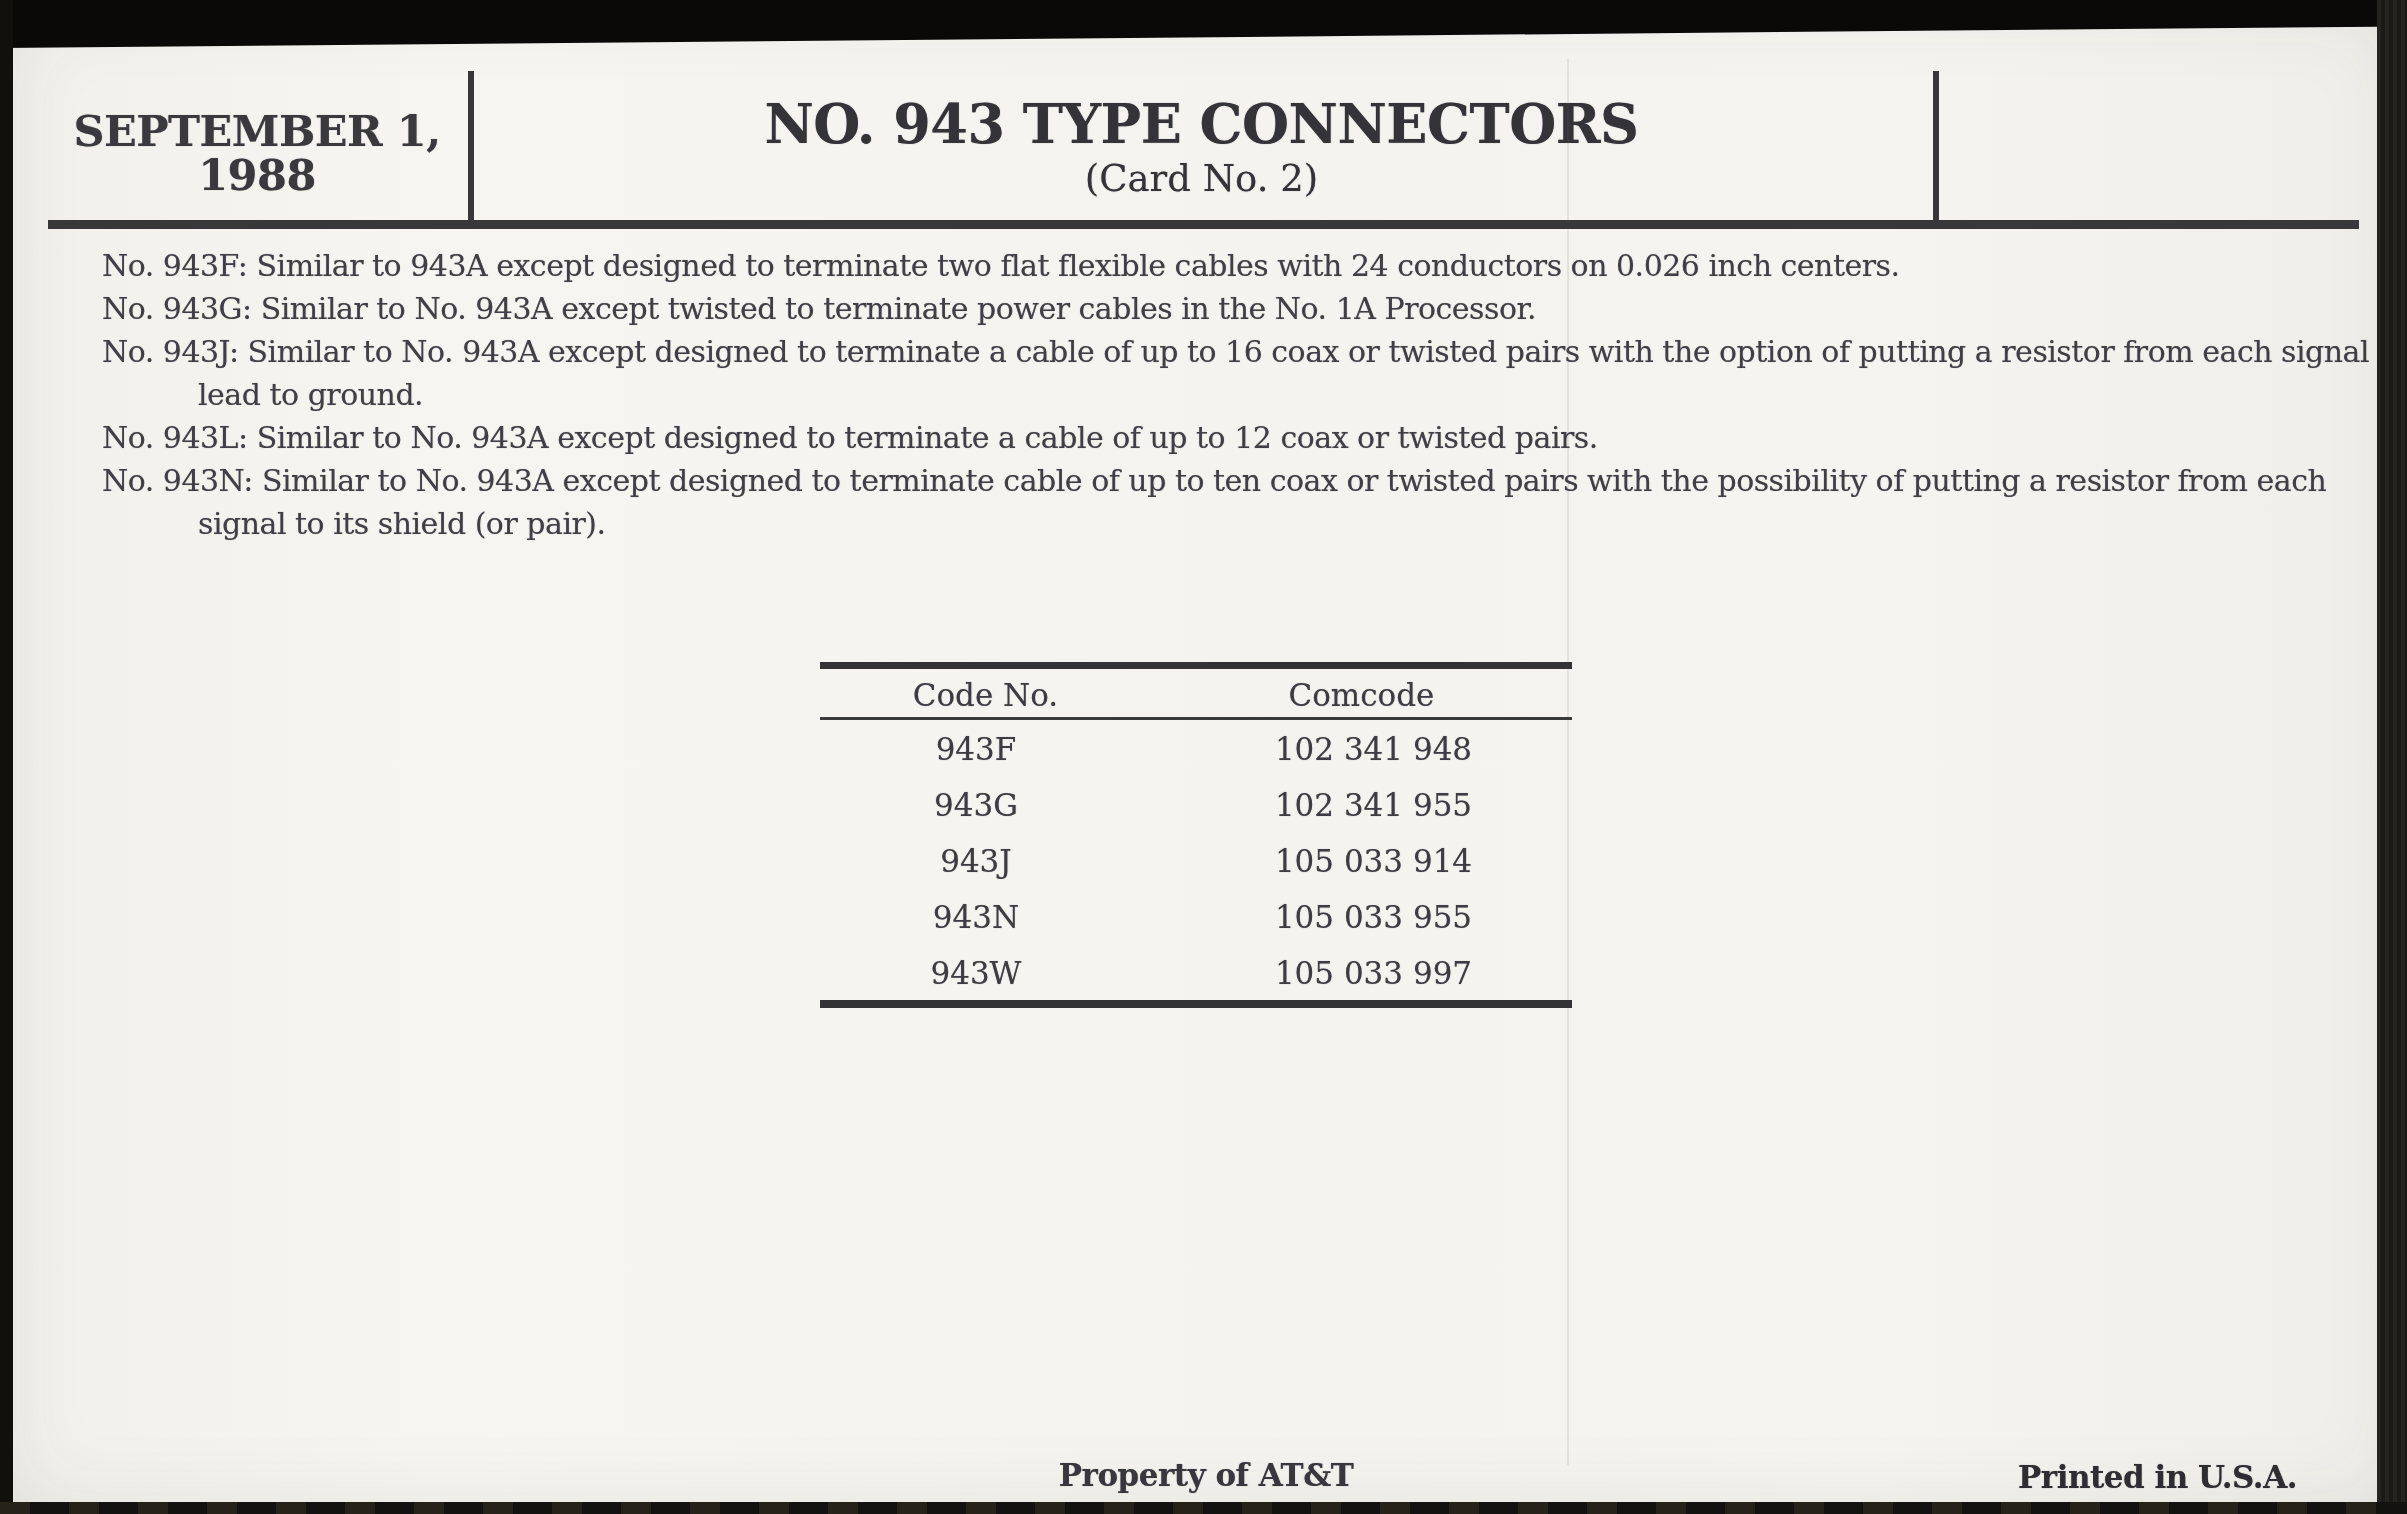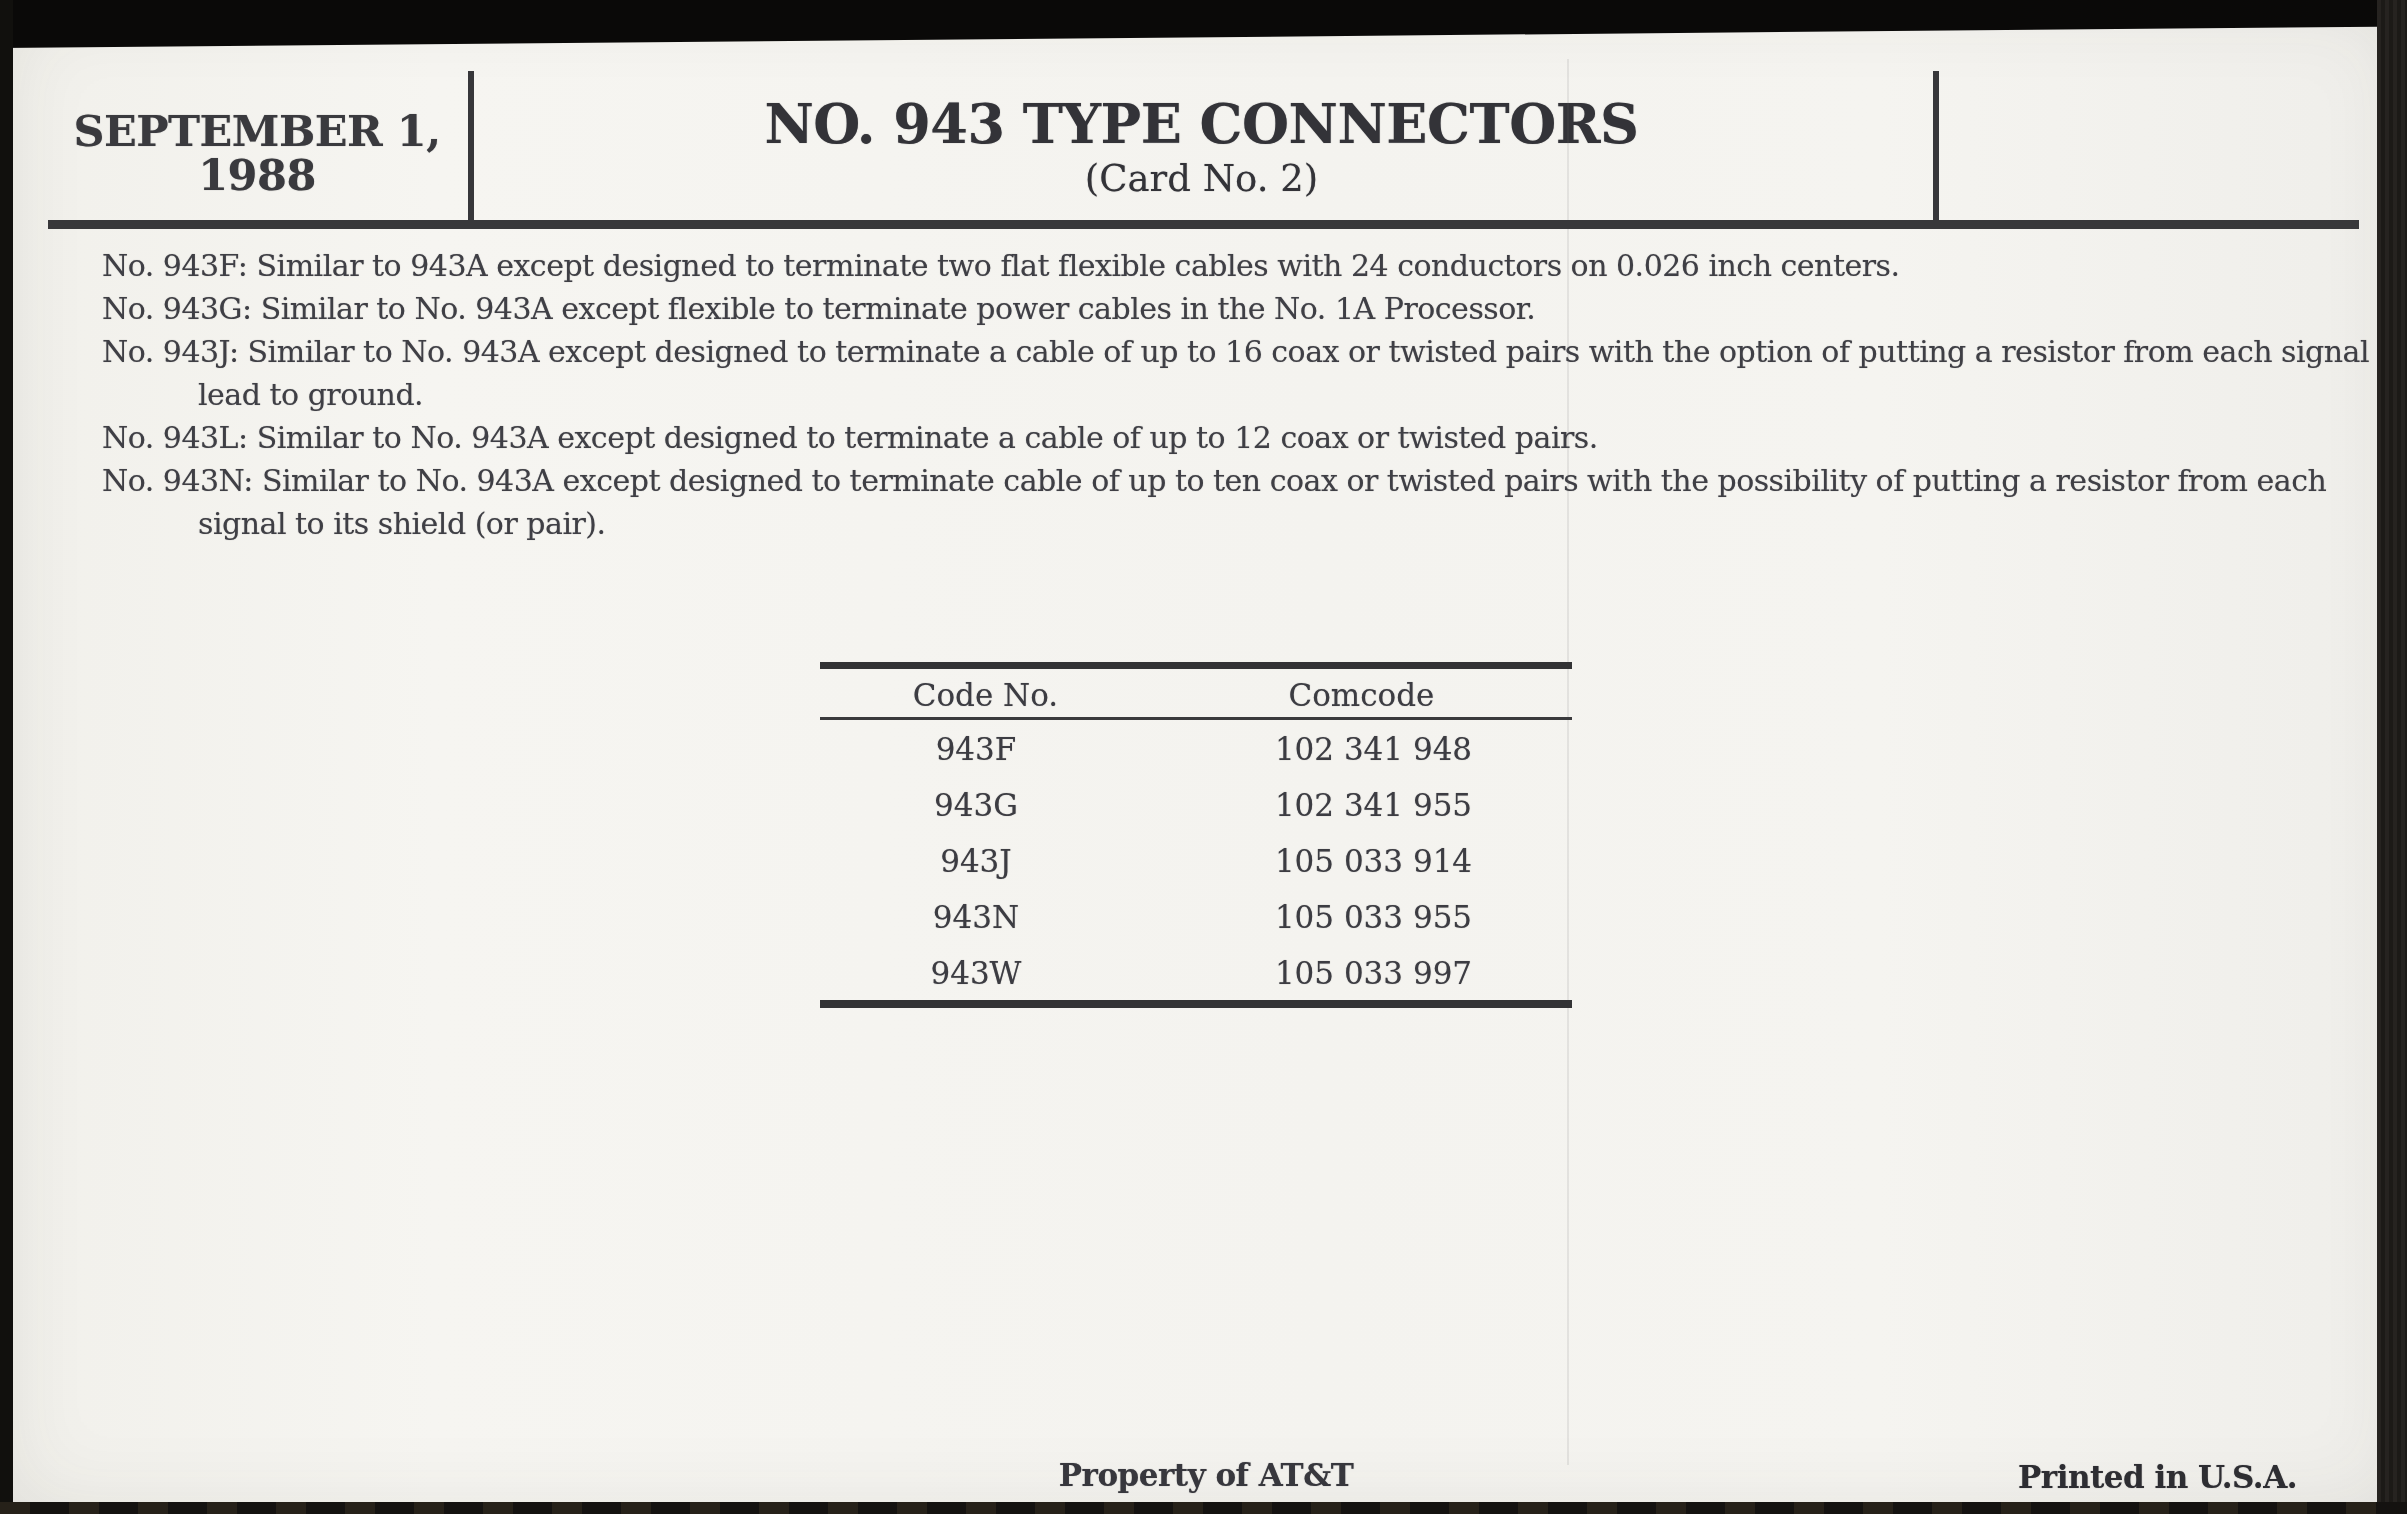--- a/index.html
+++ b/index.html
@@ -101,21 +101,21 @@
   <div class="title-block">
     <h1>NO. 943 TYPE CONNECTORS</h1>
     <div class="subtitle">(Card No. 2)</div>
   </div>
 
   <div class="vrule vrule-right"></div>
   <div class="hrule"></div>
 
   <div class="descriptions">
     <div class="desc-line">No. 943F: Similar to 943A except designed to terminate two flat flexible cables with 24 conductors on 0.026 inch centers.</div>
-    <div class="desc-line">No. 943G: Similar to No. 943A except flexible to terminate power cables in the No. 1A Processor.</div>
+    <div class="desc-line">No. 943G: Similar to No. 943A except twisted to terminate power cables in the No. 1A Processor.</div>
     <div class="desc-line">No. 943J: Similar to No. 943A except designed to terminate a cable of up to 16 coax or twisted pairs with the option of putting a resistor from each signal</div>
     <div class="desc-line desc-cont">lead to ground.</div>
     <div class="desc-line">No. 943L: Similar to No. 943A except designed to terminate a cable of up to 12 coax or twisted pairs.</div>
     <div class="desc-line">No. 943N: Similar to No. 943A except designed to terminate cable of up to ten coax or twisted pairs with the possibility of putting a resistor from each</div>
     <div class="desc-line desc-cont">signal to its shield (or pair).</div>
   </div>
 
   <div class="codes-table">
     <div class="t-head">
       <div class="t-cell code">Code No.</div>

